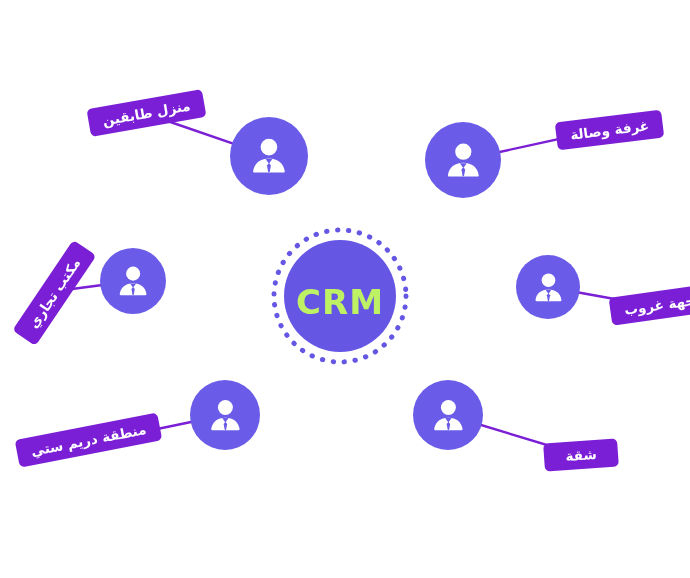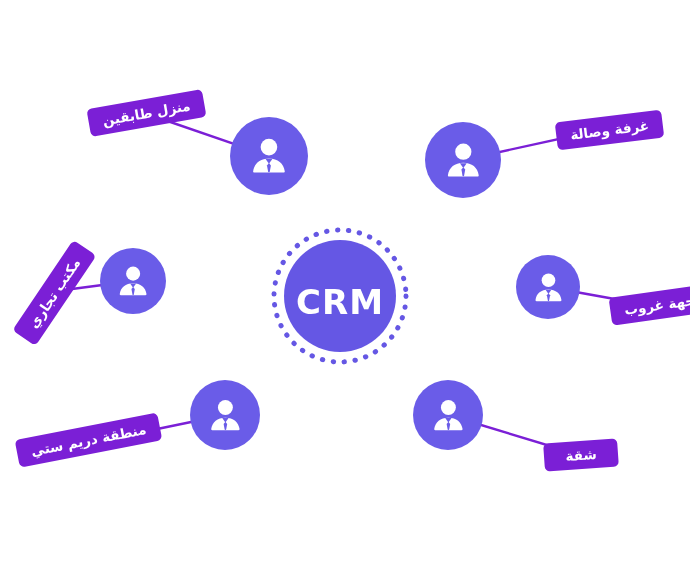--- a/index.html
+++ b/index.html
@@ -15,21 +15,21 @@
   }
   .links{position:absolute;left:0;top:0;width:690px;height:578px;}
   .links line{stroke:var(--line);stroke-width:2.4;}
   
   .hub{position:absolute;left:268px;top:224px;width:144px;height:144px;}
   .hub .ring{position:absolute;left:0;top:0;width:144px;height:144px;}
   .hub-circle{
     position:absolute;left:16px;top:16px;width:112px;height:112px;border-radius:50%;
     background:var(--center);display:flex;align-items:center;justify-content:center;
   }
-  .hub-circle span{color:#ffffff;font-size:34px;font-weight:bold;letter-spacing:1px;margin-top:11px;}
+  .hub-circle span{color:#bef264;font-size:34px;font-weight:bold;letter-spacing:1px;margin-top:11px;}
   
   .avatar{
     position:absolute;border-radius:50%;background:var(--node);
     display:flex;align-items:center;justify-content:center;
   }
   .avatar svg{width:64%;height:64%;}
   .tie{fill:var(--node);}
   .a1{left:230px;top:117px;width:78px;height:78px;}
   .a2{left:425px;top:122px;width:76px;height:76px;}
   .a3{left:100px;top:248px;width:66px;height:66px;}

